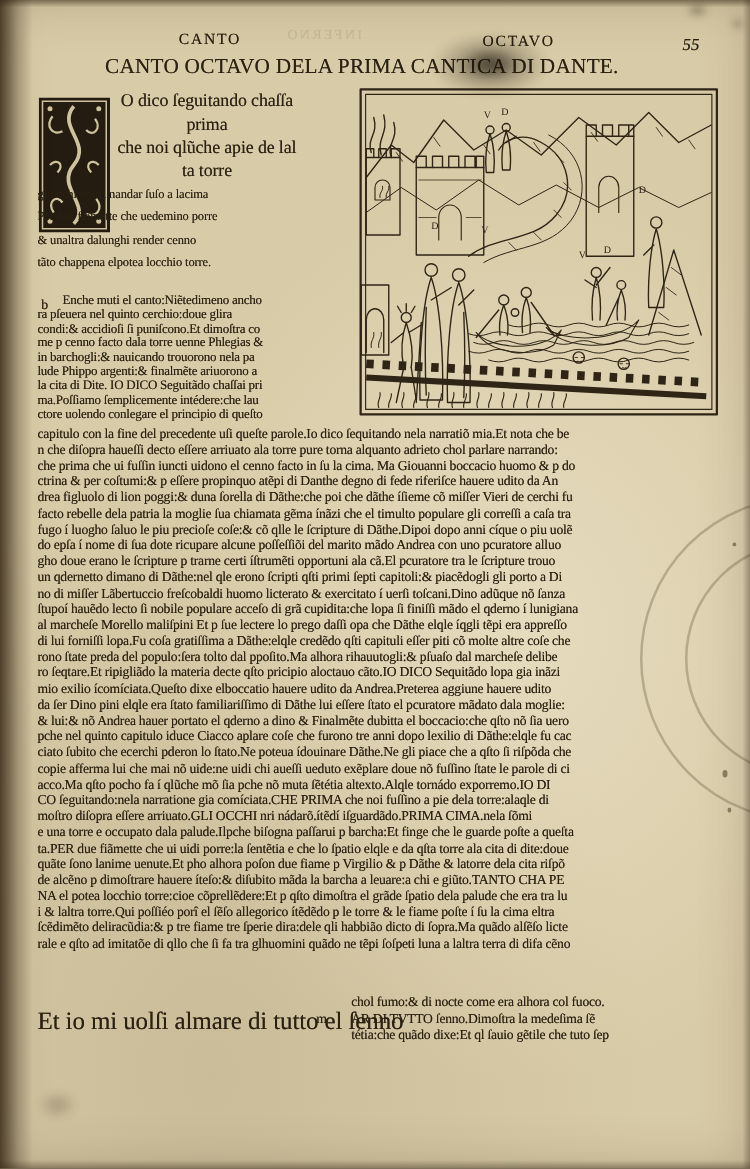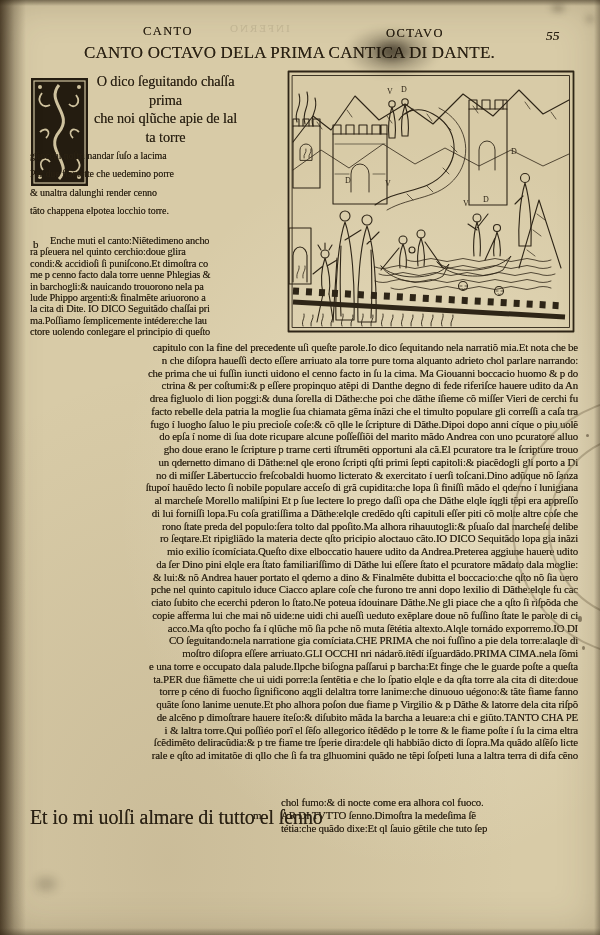--- a/index.html
+++ b/index.html
@@ -25,21 +25,21 @@
   
   .verse div{font-size:14.3px;line-height:18.6px;white-space:nowrap;letter-spacing:-.1px;}
   .verse-full div{font-size:10px;line-height:18.3px;white-space:nowrap;letter-spacing:-.1px;}
 
   
   .leftcomm div{font-size:10.4px;line-height:11.4px;white-space:nowrap;letter-spacing:-.2px;}
   .leftcomm div:first-child{padding-left:20px;}
   .glossmark{font-size:11px;}
 
   
-  .maincomm div{font-size:10.9px;line-height:12.75px;white-space:nowrap;letter-spacing:-.2px;text-align:right;}
+  .maincomm div{font-size:10.9px;line-height:12.75px;white-space:nowrap;letter-spacing:-.2px;}
   .botright div{font-size:10.9px;line-height:13px;white-space:nowrap;letter-spacing:-.2px;}
   .botverse{font-size:20px;white-space:nowrap;letter-spacing:-.1px;}
 
   
   .edge-left{left:0;top:0;width:26px;height:935px;background:linear-gradient(90deg,rgba(56,42,24,.85),rgba(56,42,24,.28) 55%,rgba(56,42,24,0));}
   .edge-top{left:0;top:0;width:600px;height:6px;background:linear-gradient(180deg,rgba(40,30,15,.5),rgba(40,30,15,0));}
   .edge-bottom{left:0;bottom:0;width:600px;height:7px;background:linear-gradient(0deg,rgba(40,30,15,.38),rgba(40,30,15,0));}
   .edge-right{right:0;top:0;width:6px;height:935px;background:linear-gradient(270deg,rgba(40,30,15,.32),rgba(40,30,15,0));}
   .smudge{border-radius:50%;filter:blur(3px);}
   .speck{border-radius:50%;background:rgba(58,44,25,.5);}
@@ -233,23 +233,23 @@
       <div>da ſer Dino pini elqle era ſtato familiariſſimo di Dãthe lui eſſere ſtato el pcuratore mãdato dala moglie:</div>
       <div>&amp; lui:&amp; nõ Andrea hauer portato el qderno a dino &amp; Finalmẽte dubitta el boccacio:che qſto nõ ſia uero</div>
       <div>pche nel quinto capitulo iduce Ciacco aplare coſe che furono tre anni dopo lexilio di Dãthe:elqle fu cac</div>
       <div>ciato ſubito che ecerchi pderon lo ſtato.Ne poteua ídouinare Dãthe.Ne gli piace che a qſto ſi riſpõda che</div>
       <div>copie afferma lui che mai nõ uide:ne uidi chi aueſſi ueduto exẽplare doue nõ fuſſino ſtate le parole di ci</div>
       <div>acco.Ma qſto pocho fa í qlũche mõ ſia pche nõ muta ſẽtétia altexto.Alqle tornádo exporremo.IO DI</div>
       <div>CO ſeguitando:nela narratione gia comíciata.CHE PRIMA che noi fuſſino a pie dela torre:alaqle di</div>
       <div>moſtro diſopra eſſere arriuato.GLI OCCHI nri nádarõ.ítẽdí iſguardãdo.PRIMA CIMA.nela ſõmi</div>
       <div>e una torre e occupato dala palude.Ilpche biſogna paſſarui p barcha:Et finge che le guarde poſte a queſta</div>
       <div>ta.PER due fiãmette che ui uidi porre:la ſentẽtia e che lo ſpatio elqle e da qſta torre ala cita di dite:doue</div>
-      <div>torre p céno di fuocho ſignificono aqgli delaltra torre lanime:che dinuouo uégono:&amp; tãte fiame fanno</div>
       <div>quãte ſono lanime uenute.Et pho alhora poſon due fiame p Virgilio &amp; p Dãthe &amp; latorre dela cita riſpõ</div>
       <div>de alcẽno p dimoſtrare hauere íteſo:&amp; diſubito mãda la barcha a leuare:a chi e giũto.TANTO CHA PE</div>
+      <div>NA el potea locchio torre:cioe cõprellẽdere:Et p qſto dimoſtra el grãde ſpatio dela palude che era tra lu</div>
       <div>i &amp; laltra torre.Qui poſſiéo porî el ſẽſo allegorico ítẽdẽdo p le torre &amp; le fiame poſte í ſu la cima eltra</div>
       <div>ſcẽdimẽto deliracũdia:&amp; p tre fiame tre ſperie dira:dele qli habbião dicto di ſopra.Ma quãdo alſẽſo licte</div>
       <div>rale e qſto ad imitatõe di qllo che ſi fa tra glhuomini quãdo ne tẽpi ſoſpeti luna a laltra terra di difa cẽno</div>
     </div>
 
   <div class="abs ink botverse" style="left:30px;top:806px;">Et io mi uolſi almare di tutto el ſenno</div>
   <span class="abs ink glossmark" style="left:253px;top:809px;">m</span>
   <div class="abs ink botright" style="left:281px;top:796px;width:297px;">
       <div>chol fumo:&amp; di nocte come era alhora col fuoco.</div>
       <div>AR DI TVTTO ſenno.Dimoſtra la medeſima ſẽ</div>

